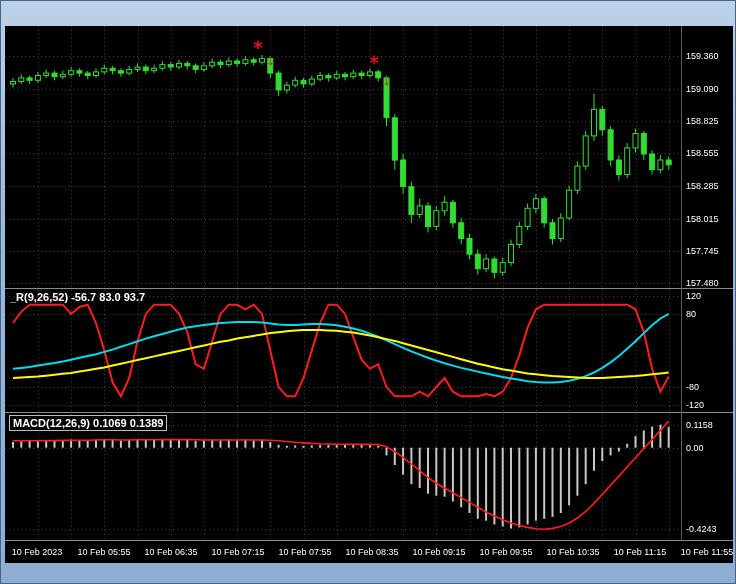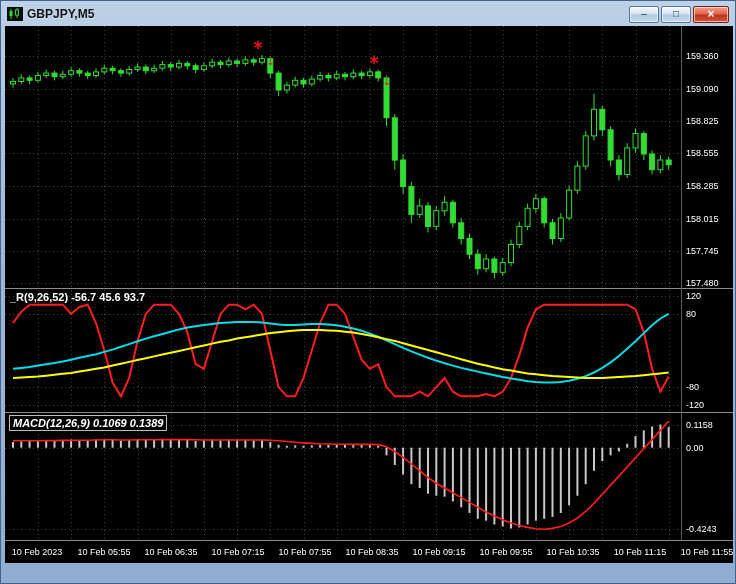--- a/index.html
+++ b/index.html
@@ -28,42 +28,27 @@
   .client{
     position:absolute;top:25px;left:4px;width:728px;height:537px;
     background:#000;overflow:hidden;
   }
   .chart-svg{position:absolute;top:0;left:0;}
   .pane-label{
     position:absolute;color:#ffffff;font:bold 11px "Liberation Sans",sans-serif;
     white-space:nowrap;z-index:3;
   }
   .pane-label .dd{font-size:8px;margin-right:3px;vertical-align:1px;}
-  .pane-label.boxed{border:1px solid #bdbdbd;background:#000;padding:0 3px;line-height:14px;font-style:italic;}
+  .pane-label.boxed{border:1px solid #bdbdbd;background:#000;padding:0 3px;line-height:14px;}
 </style>
 </head>
 <body>
 
 <div class="window">
 
-  <div class="titlebar">
-    <svg class="win-icon" viewBox="0 0 16 14">
-      <rect x="0" y="0" width="16" height="14" fill="#0a0a0a"></rect>
-      <line x1="4" y1="2" x2="4" y2="12" stroke="#32dc32" stroke-width="1"></line>
-      <rect x="2.5" y="4" width="3" height="5" fill="#32dc32"></rect>
-      <line x1="10" y1="1" x2="10" y2="11" stroke="#32dc32" stroke-width="1"></line>
-      <rect x="8.5" y="3" width="3" height="5" fill="#000" stroke="#32dc32"></rect>
-    </svg>
-    <span class="win-title">GBPJPY,M5</span>
-    <div class="btns">
-      <div class="winbtn">–</div>
-      <div class="winbtn">□</div>
-      <div class="winbtn close">×</div>
-    </div>
-  </div>
 
   <div class="client">
     <svg id="chart-svg" class="chart-svg" width="728" height="537">
         <g stroke="#3f3f3f" stroke-width="1" stroke-dasharray="1 3">
           <line x1="33.5" y1="0" x2="33.5" y2="514"></line>
           <line x1="66.5" y1="0" x2="66.5" y2="514"></line>
           <line x1="99.5" y1="0" x2="99.5" y2="514"></line>
           <line x1="133.5" y1="0" x2="133.5" y2="514"></line>
           <line x1="166.5" y1="0" x2="166.5" y2="514"></line>
           <line x1="199.5" y1="0" x2="199.5" y2="514"></line>
@@ -386,17 +371,17 @@
           <text x="300" y="529" text-anchor="middle">10 Feb 07:55</text>
           <text x="367" y="529" text-anchor="middle">10 Feb 08:35</text>
           <text x="434" y="529" text-anchor="middle">10 Feb 09:15</text>
           <text x="501" y="529" text-anchor="middle">10 Feb 09:55</text>
           <text x="568" y="529" text-anchor="middle">10 Feb 10:35</text>
           <text x="635" y="529" text-anchor="middle">10 Feb 11:15</text>
           <text x="702" y="529" text-anchor="middle">10 Feb 11:55</text>
         </g>
       </svg>
 
-    <div class="pane-label" style="top:265px;left:5px">_R(9,26,52) -56.7 45.6 93.7</div>
+    <div class="pane-label" style="top:265px;left:5px">_R(9,26,52) -56.7 83.0 93.7</div>
     <div class="pane-label boxed" style="top:389px;left:4px">MACD(12,26,9) 0.1069 0.1389</div>
   </div>
 
 </div>
 
 </body></html>

